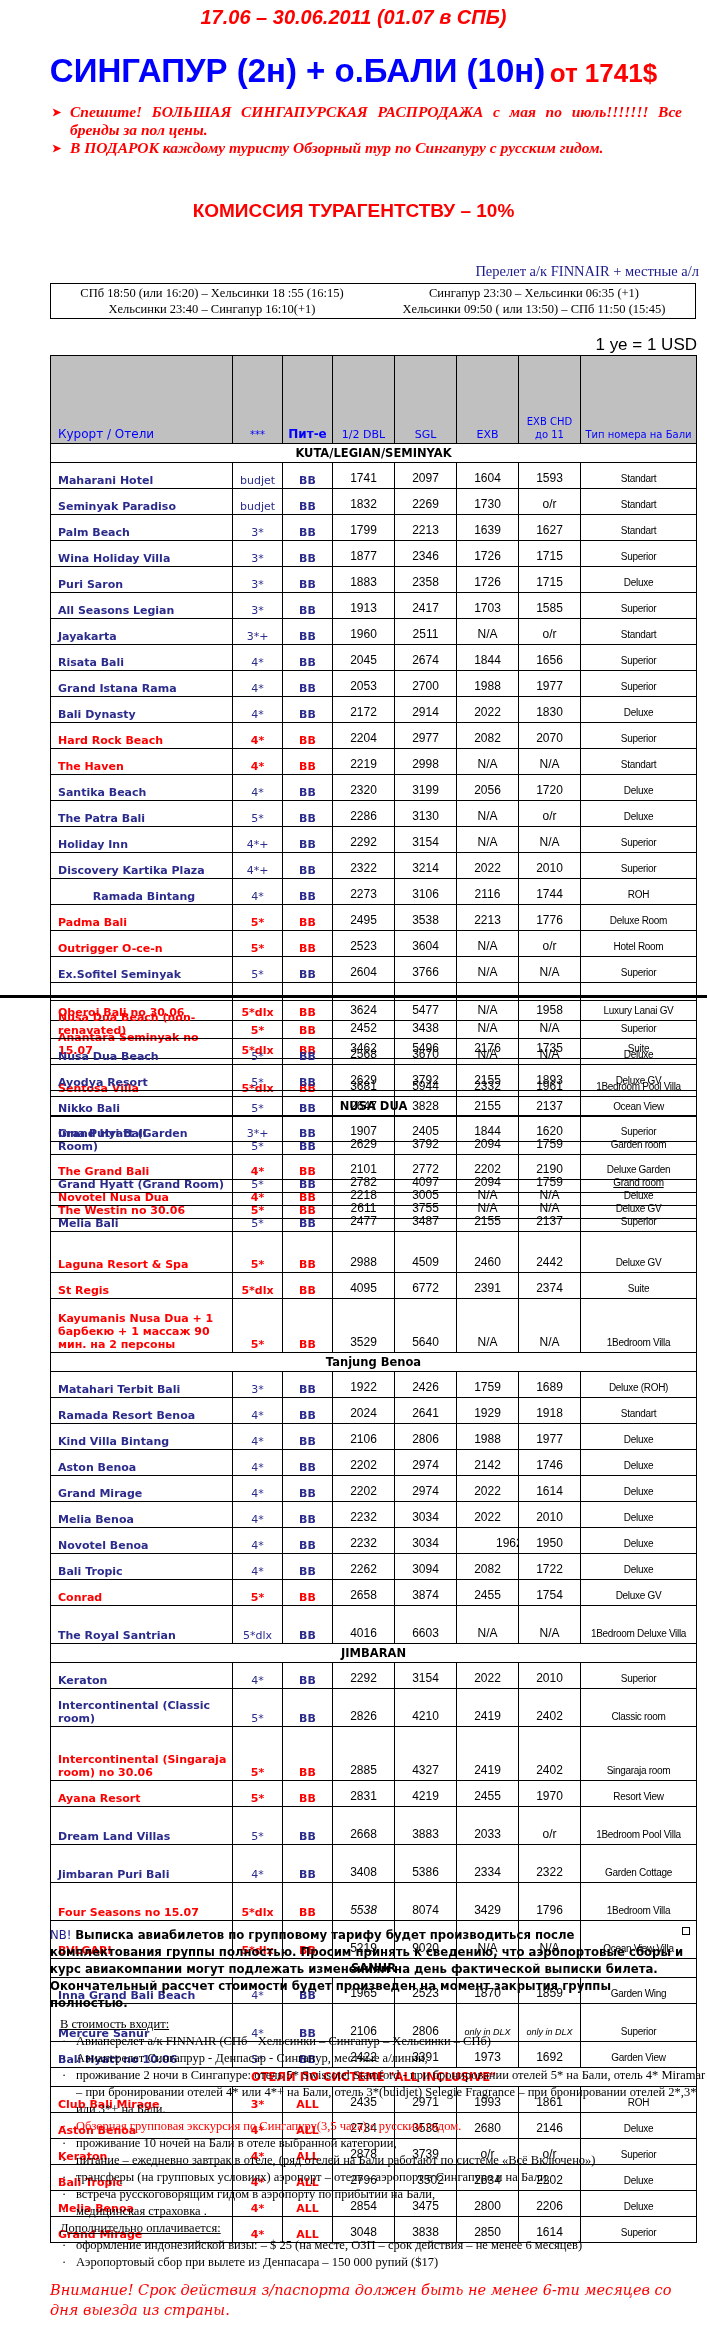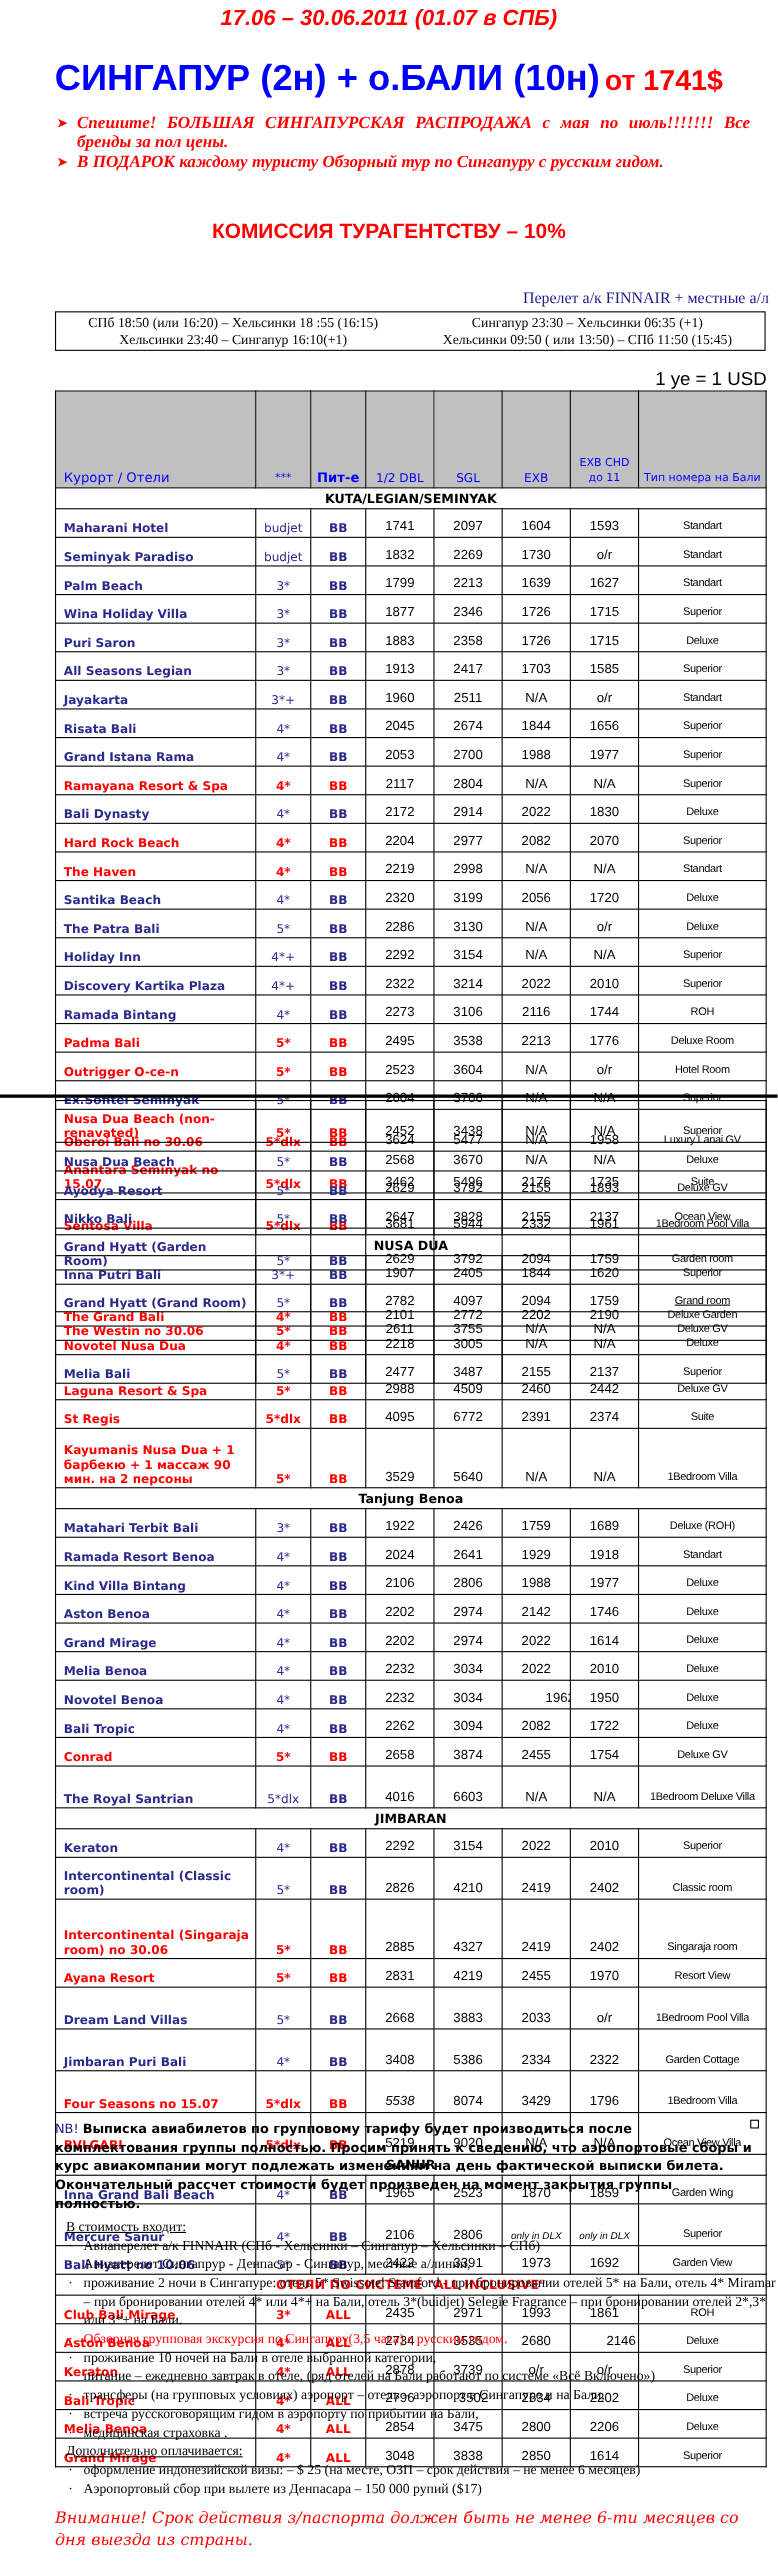--- a/index.html
+++ b/index.html
@@ -196,30 +196,20 @@
       <tr class="blue">
         <td class="c-name" style="height: 22px;">Grand Istana Rama</td>
         <td class="c-stars" style="height: 22px;">4*</td>
         <td class="c-meal" style="height: 22px;">BB</td>
         <td class="c-num" style="height: 22px;">2053</td>
         <td class="c-num" style="height: 22px;">2700</td>
         <td class="c-num" style="height: 22px;">1988</td>
         <td class="c-num" style="height: 22px;">1977</td>
         <td class="c-room" style="height: 22px;">Superior</td>
       </tr>
-      <tr class="red">
-        <td class="c-name" style="height: 22px;">Ramayana Resort &amp; Spa</td>
-        <td class="c-stars" style="height: 22px;">4*</td>
-        <td class="c-meal" style="height: 22px;">BB</td>
-        <td class="c-num" style="height: 22px;">2117</td>
-        <td class="c-num" style="height: 22px;">2804</td>
-        <td class="c-num" style="height: 22px;">N/A</td>
-        <td class="c-num" style="height: 22px;">N/A</td>
-        <td class="c-room" style="height: 22px;">Superior</td>
-      </tr>
       <tr class="blue">
         <td class="c-name" style="height: 22px;">Bali Dynasty</td>
         <td class="c-stars" style="height: 22px;">4*</td>
         <td class="c-meal" style="height: 22px;">BB</td>
         <td class="c-num" style="height: 22px;">2172</td>
         <td class="c-num" style="height: 22px;">2914</td>
         <td class="c-num" style="height: 22px;">2022</td>
         <td class="c-num" style="height: 22px;">1830</td>
         <td class="c-room" style="height: 22px;">Deluxe</td>
       </tr>
@@ -277,21 +267,21 @@
         <td class="c-name" style="height: 22px;">Discovery Kartika Plaza</td>
         <td class="c-stars" style="height: 22px;">4*+</td>
         <td class="c-meal" style="height: 22px;">BB</td>
         <td class="c-num" style="height: 22px;">2322</td>
         <td class="c-num" style="height: 22px;">3214</td>
         <td class="c-num" style="height: 22px;">2022</td>
         <td class="c-num" style="height: 22px;">2010</td>
         <td class="c-room" style="height: 22px;">Superior</td>
       </tr>
       <tr class="blue">
-        <td class="c-name" style="height: 22px;">Ramada Bintang</td>
+        <td class="c-name" style="height: 22px; text-align: center;">Ramada Bintang</td>
         <td class="c-stars" style="height: 22px;">4*</td>
         <td class="c-meal" style="height: 22px;">BB</td>
         <td class="c-num" style="height: 22px;">2273</td>
         <td class="c-num" style="height: 22px;">3106</td>
         <td class="c-num" style="height: 22px;">2116</td>
         <td class="c-num" style="height: 22px;">1744</td>
         <td class="c-room" style="height: 22px;">ROH</td>
       </tr>
       <tr class="red">
         <td class="c-name" style="height: 22px;">Padma Bali</td>
@@ -745,21 +735,21 @@
         <td class="c-num" style="height: 22px;">1861</td>
         <td class="c-room" style="height: 22px;">ROH</td>
       </tr>
       <tr class="red">
         <td class="c-name" style="height: 22px;">Aston Benoa</td>
         <td class="c-stars" style="height: 22px;">4*</td>
         <td class="c-meal" style="height: 22px;">ALL</td>
         <td class="c-num" style="height: 22px;">2734</td>
         <td class="c-num" style="height: 22px;">3535</td>
         <td class="c-num" style="height: 22px;">2680</td>
-        <td class="c-num" style="height: 22px; text-align: right;">2146</td>
+        <td class="c-num" style="height: 22px;">2146</td>
         <td class="c-room" style="height: 22px;">Deluxe</td>
       </tr>
       <tr class="red">
         <td class="c-name" style="height: 22px;">Keraton</td>
         <td class="c-stars" style="height: 22px;">4*</td>
         <td class="c-meal" style="height: 22px;">ALL</td>
         <td class="c-num" style="height: 22px;">2878</td>
         <td class="c-num" style="height: 22px;">3739</td>
         <td class="c-num" style="height: 22px;">o/r</td>
         <td class="c-num" style="height: 22px;">o/r</td>

